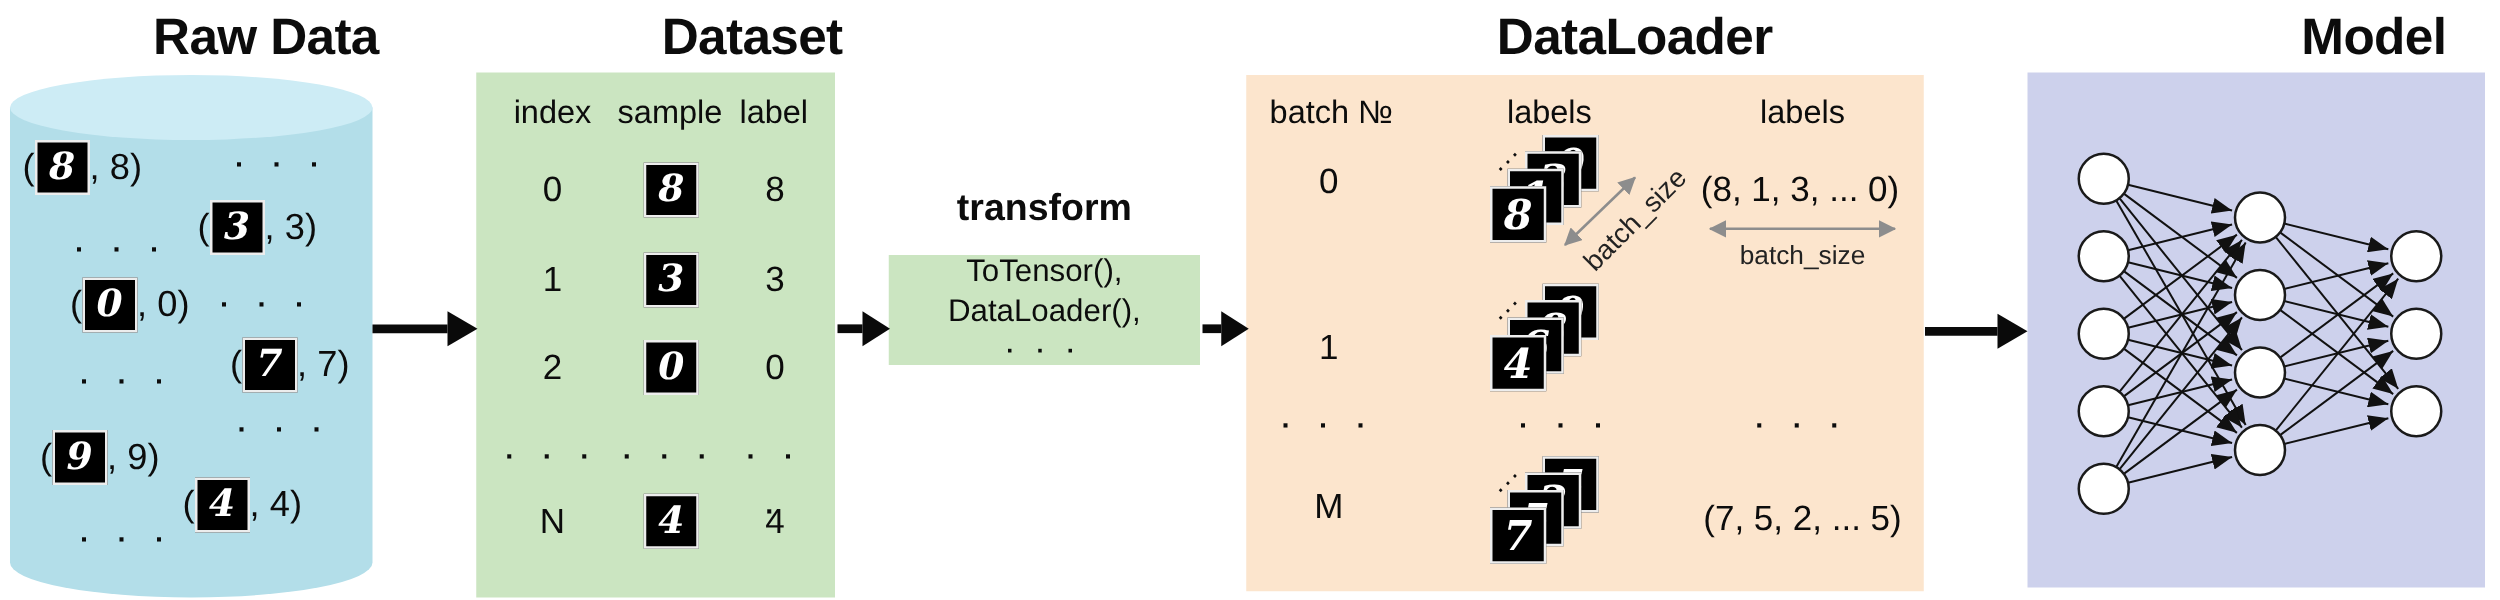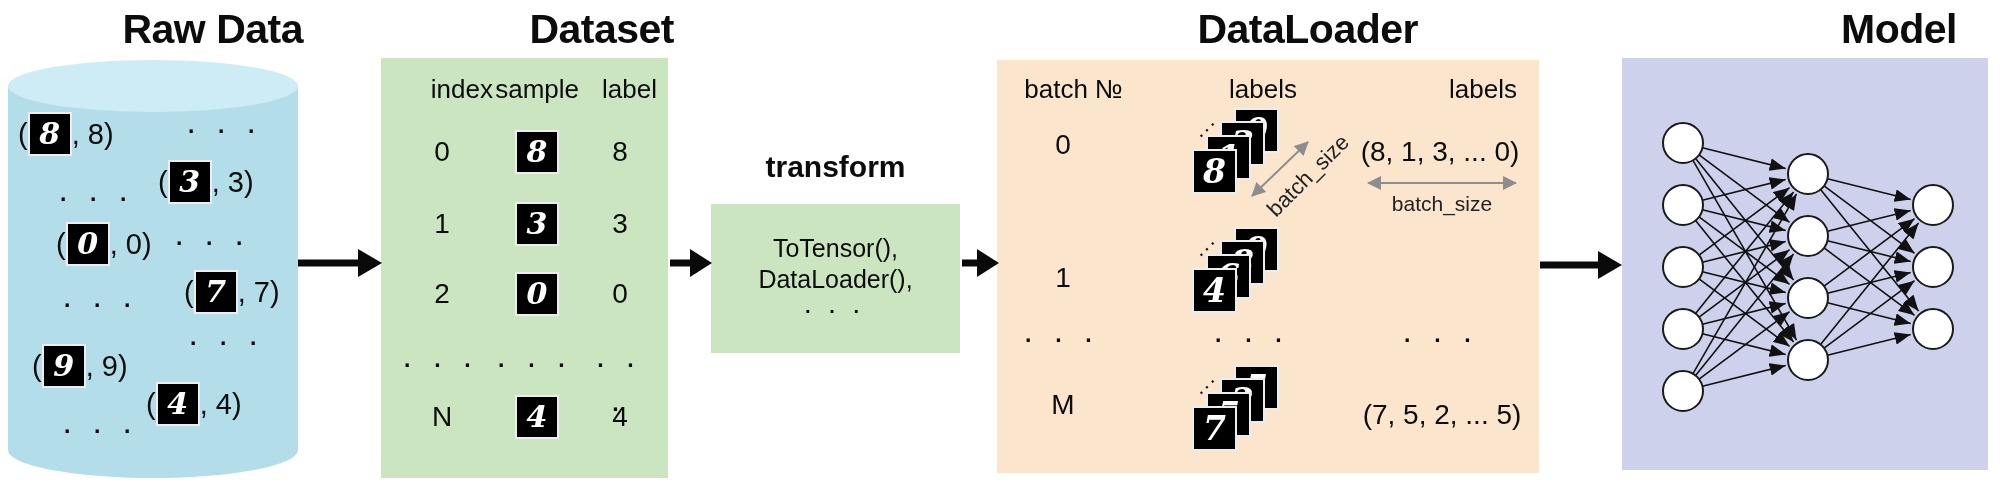--- a/index.html
+++ b/index.html
@@ -36,30 +36,30 @@
     color:#fff;font-size:30px;line-height:1;
   }
   
   .tuple{position:absolute;height:44px;display:flex;align-items:center;
     font-size:29px;white-space:pre;}
   .dots{position:absolute;font-size:23px;font-weight:700;letter-spacing:8px;
     line-height:1;white-space:nowrap;}
   
   .dataset-box{position:absolute;left:381px;top:58px;width:287px;height:420px;
     background:var(--green);}
-  .hdr{position:absolute;font-size:26px;text-align:right;}
+  .hdr{position:absolute;font-size:26px;text-align:center;}
   .ds-row{position:absolute;left:0;width:287px;height:44px;}
   .ds-row .cell{position:absolute;top:0;height:44px;line-height:44px;
     text-align:center;font-size:28px;}
   .ds-row .mnist{position:absolute;left:134px;top:0;}
   .ds-row .cell.dots-cell{font-size:23px;font-weight:700;letter-spacing:8px;}
   
   .transform-title{position:absolute;left:711px;top:150px;width:249px;
     text-align:center;font-size:30px;font-weight:bold;}
-  .transform-box{position:absolute;left:711px;top:204px;width:249px;height:149px;
+  .transform-box{position:absolute;left:711px;top:204px;width:249px;height:88px;
     background:var(--green);display:flex;flex-direction:column;
     align-items:center;justify-content:center;font-size:25px;line-height:1.25;}
   .transform-box .t-dots{font-size:20px;font-weight:700;letter-spacing:6px;margin-top:4px;}
   
   .dataloader-box{position:absolute;left:997px;top:60px;width:542px;height:413px;
     background:var(--peach);}
   .dl-cell{position:absolute;height:44px;line-height:44px;text-align:center;
     font-size:28px;}
   .dl-cell.dots-cell{font-size:23px;font-weight:700;letter-spacing:8px;}
   .stack{position:absolute;width:90px;height:86px;}

